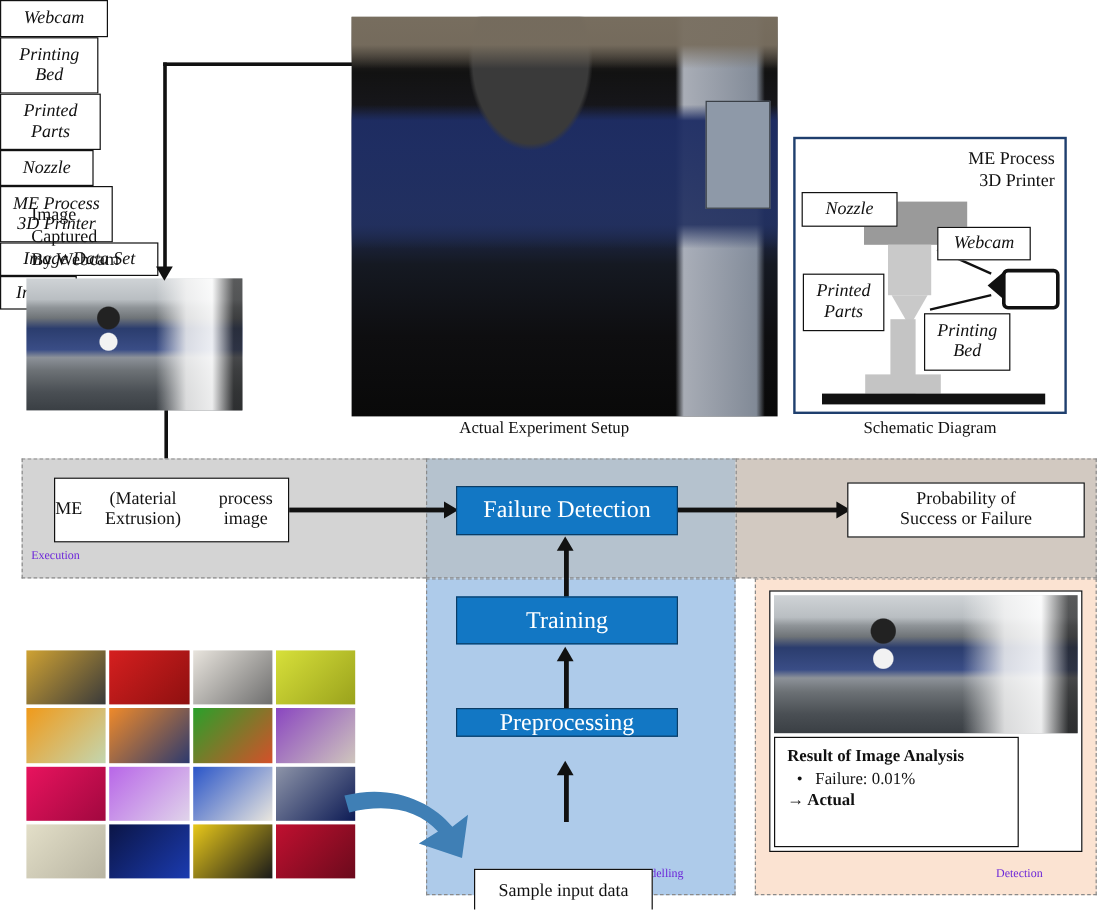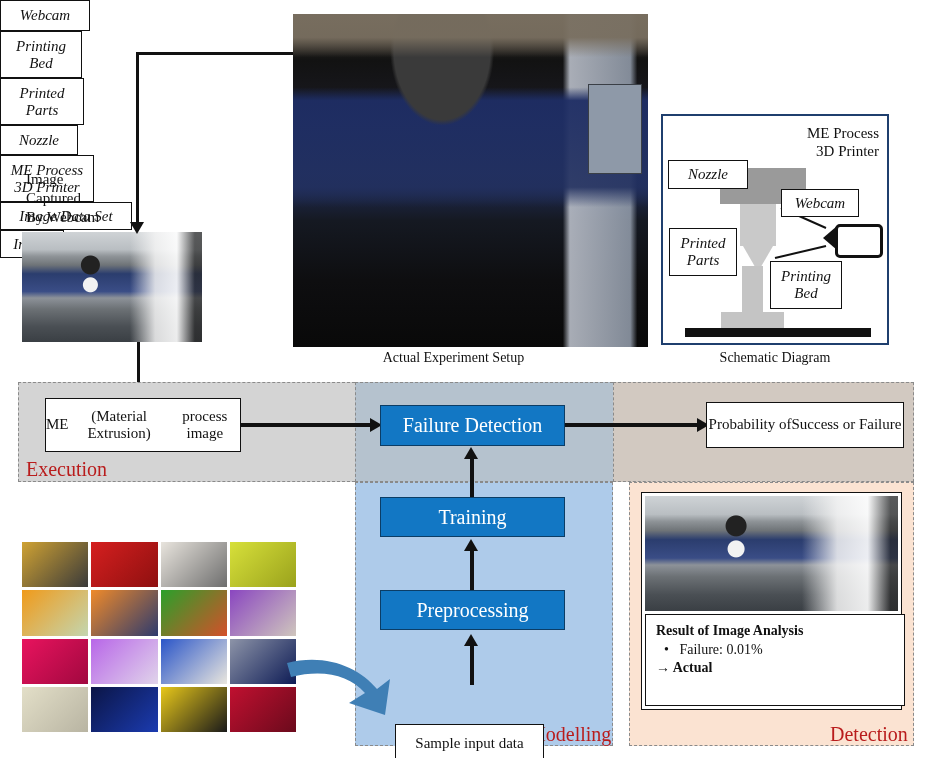--- a/index.html
+++ b/index.html
@@ -13,21 +13,21 @@
   .cap{text-align:center;font-size:14px;}
   
   .photoA{background:
       linear-gradient(180deg,#cfd3d6 0%,#b9bec2 16%,#8f9498 22%,#6f7478 30%,
                       #2b3d6e 38%,#3a4d86 54%,#8d9299 60%,#6c7175 70%,
                       #4a4f54 86%,#3a3f44 100%);}
   .photoB{background:
       linear-gradient(180deg,#6b6256 0%,#2a2723 8%,#121212 14%,#17171c 24%,
                       #1b2a55 32%,#22305f 48%,#151922 62%,#0e0e10 80%,#090909 100%);}
   .band{position:absolute;border:1px dashed #8a8a8a;box-sizing:border-box;}
-  .bandlabel{position:absolute;font-size:20px;color:#b91c1c;}
+  .bandlabel{position:absolute;font-size:10px;color:#6d28d9;}
   .bbox{position:absolute;background:#1277c4;border:1px solid #0b3d66;
         color:#fff;display:flex;align-items:center;justify-content:center;
         font-size:20px;box-sizing:border-box;}
   .wbox{position:absolute;background:#fff;border:1px solid #111;
         display:flex;align-items:center;justify-content:center;
         text-align:center;font-size:15px;line-height:1.15;box-sizing:border-box;}
   .arrow{position:absolute;background:#111;}
   .tri{position:absolute;width:0;height:0;}
   .tri-d{border-left:7px solid transparent;border-right:7px solid transparent;border-top:12px solid #111;}
   .tri-u{border-left:7px solid transparent;border-right:7px solid transparent;border-bottom:12px solid #111;}
@@ -159,36 +159,36 @@
 <div class="arrow" style="left:241px;top:423px;width:132px;height:4px;"></div>
 <div class="tri tri-r" style="left:370px;top:418px;"></div>
 
 <div class="bbox" style="left:380px;top:405px;width:185px;height:41px;">
   <span>Failure Detection</span>
 </div>
 
 <div class="arrow" style="left:565px;top:423px;width:135px;height:4px;"></div>
 <div class="tri tri-r" style="left:697px;top:418px;"></div>
 
-<div class="wbox" style="left:706px;top:402px;width:198px;height:46px;flex-direction:row;">
+<div class="wbox" style="left:706px;top:402px;width:198px;height:46px;flex-direction:column;">
   <span>Probability of</span>
   <span>Success or Failure</span>
 </div>
 
 <div class="arrow" style="left:470px;top:458px;width:4px;height:40px;"></div>
 <div class="tri tri-u" style="left:464px;top:447px;"></div>
 
 <div class="bbox" style="left:380px;top:497px;width:185px;height:40px;">
   <span>Training</span>
 </div>
 
 <div class="arrow" style="left:470px;top:550px;width:4px;height:40px;"></div>
 <div class="tri tri-u" style="left:464px;top:539px;"></div>
 
-<div class="bbox" style="left:380px;top:590px;width:185px;height:40px;">
+<div class="bbox" style="left:380px;top:590px;width:185px;height:24px;">
   <span>Preprocessing</span>
 </div>
 
 <div class="arrow" style="left:470px;top:645px;width:4px;height:40px;"></div>
 <div class="tri tri-u" style="left:464px;top:634px;"></div>
 
 <div class="wbox" style="left:395px;top:684px;width:149px;height:40px;margin-top:40px;">
   <span>Sample input data</span>
 </div>
 
@@ -224,20 +224,20 @@
 <div class="abs" style="left:645px;top:496px;width:253px;height:115px;
      background:
        linear-gradient(90deg,rgba(255,255,255,0) 62%,rgba(245,245,245,.85) 76%,rgba(255,255,255,.9) 88%,rgba(40,40,40,.7) 97%),
        radial-gradient(circle at 36% 26%,#222 0 10px,rgba(0,0,0,0) 11px),
        radial-gradient(circle at 36% 46%,#f2f2f2 0 8px,rgba(0,0,0,0) 9px);"></div>
 
 <div class="lbl" style="left:645px;top:585px;width:62px;height:26px;font-size:15px;">
   <span>Image</span>
 </div>
 
-<div class="resbox" style="left:645px;top:614px;width:260px;height:92px;">
+<div class="resbox" style="left:645px;top:614px;width:204px;height:92px;">
   <div class="hd">Result of Image Analysis</div>
   <div class="li">
     <span>•</span>
     &nbsp;&nbsp;<span>Failure: 0.01%</span>
   </div>
   <div style="margin:2px 0 0 2px;font-weight:bold;">→ Actual</div>
 </div>
 
 </body></html>

